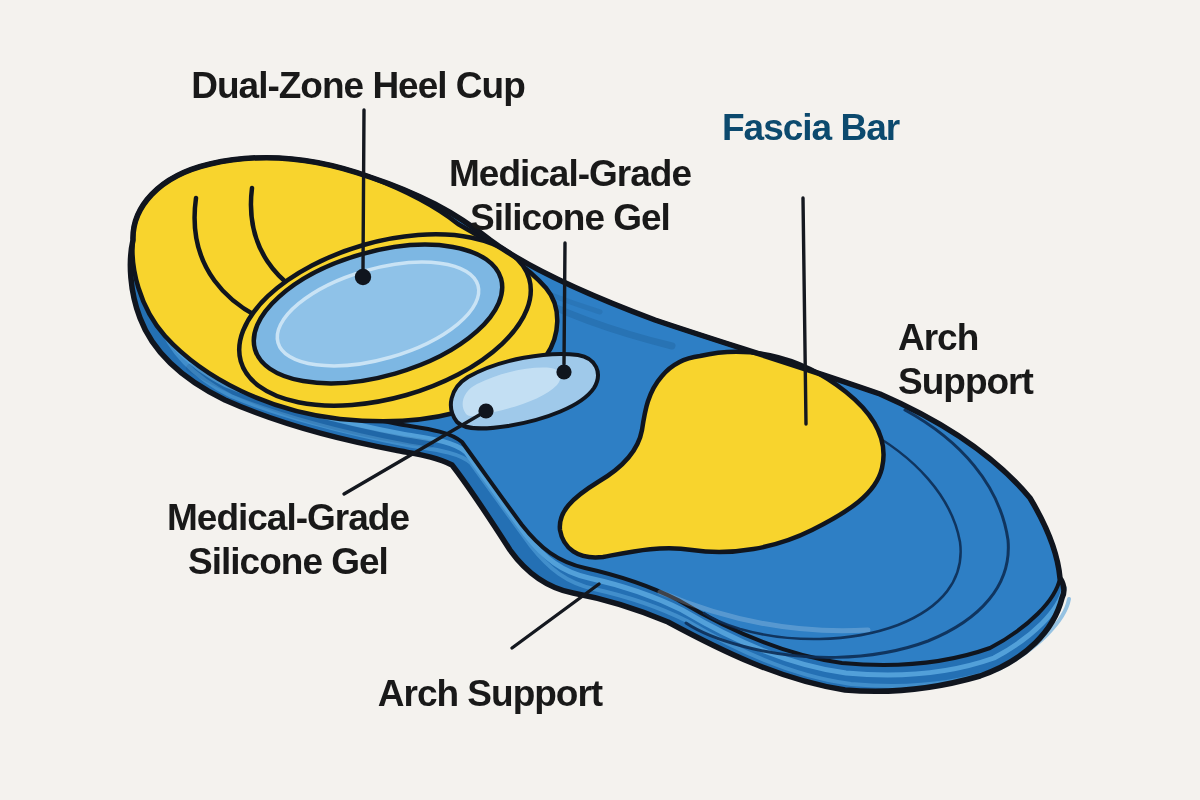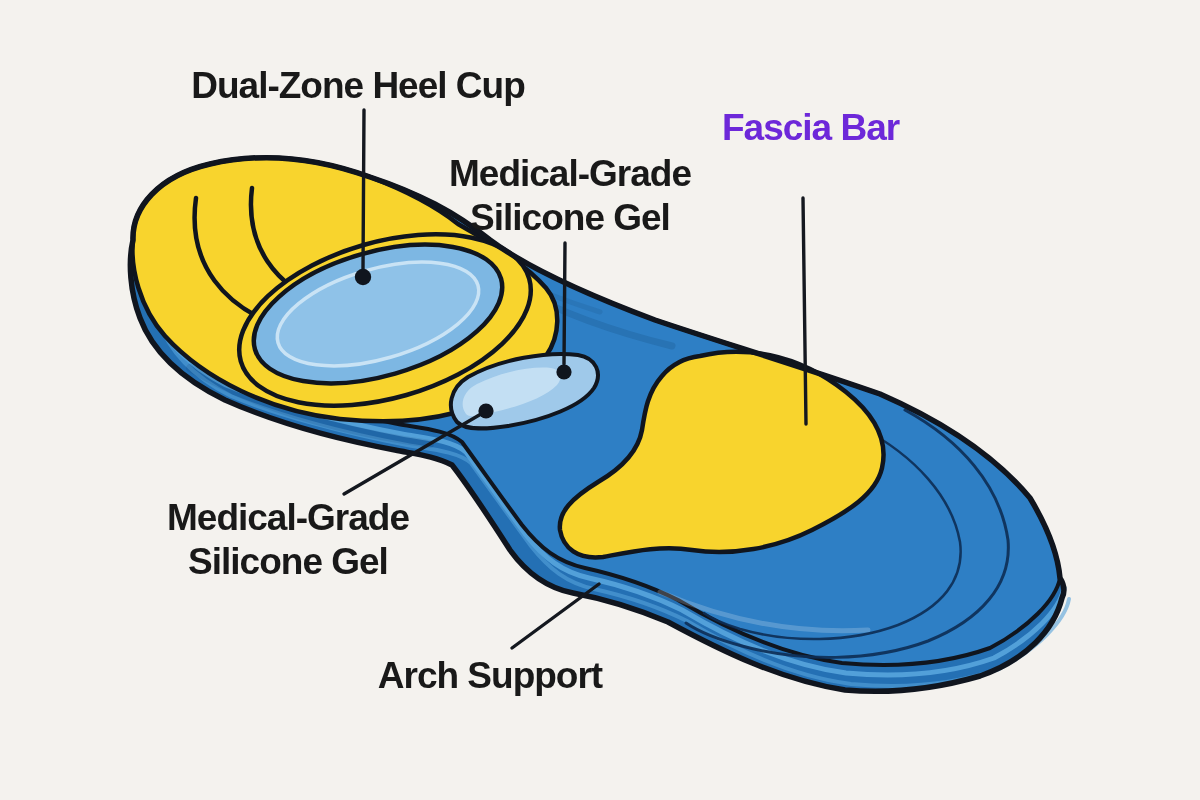--- a/index.html
+++ b/index.html
@@ -26,21 +26,21 @@
     white-space:nowrap;
   }
   .callout span{display:block;}
   .txt-center{text-align:center;}
   .txt-left{text-align:left;}
   #lbl-heel-cup   {left:190px; top:64px;  width:336px;}
   #lbl-gel-top    {left:440px; top:152px; width:260px;}
   #lbl-fascia     {left:722px; top:106px;}
   #lbl-arch-right {left:898px; top:316px;}
   #lbl-gel-bottom {left:150px; top:496px; width:276px;}
-  #lbl-arch-bottom{left:368px; top:654px; width:244px;}
+  #lbl-arch-bottom{left:368px; top:672px; width:244px;}
 </style>
 </head>
 <body>
 
 <div class="stage" style="background: rgb(244, 242, 238);">
 
   <svg width="1200" height="800" viewBox="0 0 1200 800">
 
     <rect x="0" y="0" width="1200" height="800" fill="#f4f2ee"></rect>
 
@@ -199,24 +199,28 @@
 
   <div class="callout txt-center" id="lbl-heel-cup" style="color: rgb(25, 25, 25);">
     <span>Dual-Zone Heel Cup</span>
   </div>
 
   <div class="callout txt-center" id="lbl-gel-top" style="color: rgb(25, 25, 25);">
     <span>Medical-Grade</span>
     <span>Silicone Gel</span>
   </div>
 
-  <div class="callout txt-left" id="lbl-fascia" style="color: #6d28d9;">
+  <div class="callout txt-left" id="lbl-fascia" style="color: #0c4a6e;">
     <span>Fascia Bar</span>
   </div>
 
+  <div class="callout txt-left" id="lbl-arch-right" style="color: rgb(25, 25, 25);">
+    <span>Arch</span>
+    <span>Support</span>
+  </div>
 
   <div class="callout txt-center" id="lbl-gel-bottom" style="color: rgb(25, 25, 25);">
     <span>Medical-Grade</span>
     <span>Silicone Gel</span>
   </div>
 
   <div class="callout txt-center" id="lbl-arch-bottom" style="color: rgb(25, 25, 25);">
     <span>Arch Support</span>
   </div>
 

